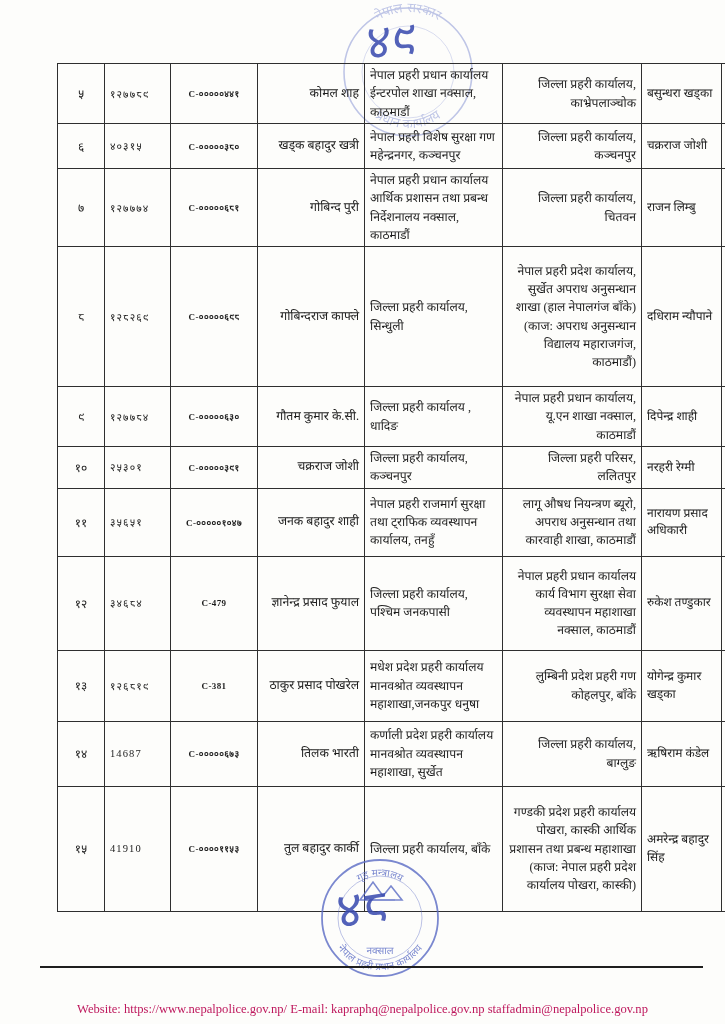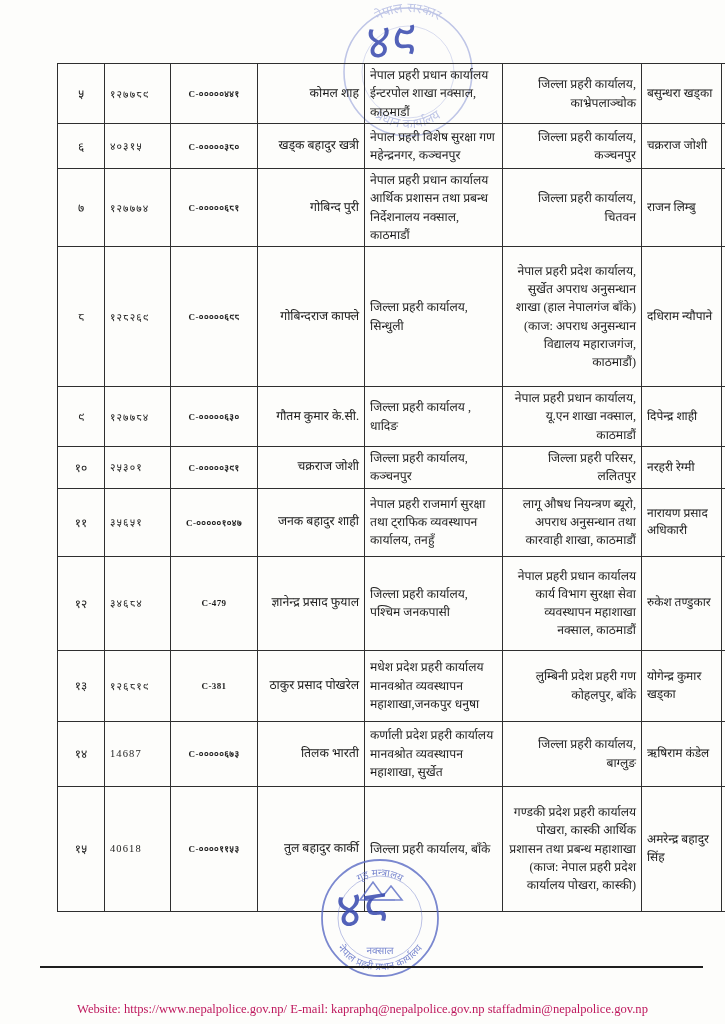--- a/index.html
+++ b/index.html
@@ -164,21 +164,21 @@
         <td class="c-badge">14687</td>
         <td class="c-cno">C-०००००६७३</td>
         <td class="c-name">तिलक भारती</td>
         <td class="c-from">कर्णाली प्रदेश प्रहरी कार्यालय मानवश्रोत व्यवस्थापन महाशाखा, सुर्खेत</td>
         <td class="c-to">जिल्ला प्रहरी कार्यालय, बाग्लुङ</td>
         <td class="c-rec">ऋषिराम कंडेल</td>
         <td class="c-act">सरुवा</td>
       </tr>
       <tr style="height:125px">
         <td class="c-sn">१५</td>
-        <td class="c-badge">40618</td>
+        <td class="c-badge">41910</td>
         <td class="c-cno">C-००००११५३</td>
         <td class="c-name">तुल बहादुर कार्की</td>
         <td class="c-from">जिल्ला प्रहरी कार्यालय, बाँके</td>
         <td class="c-to">गण्डकी प्रदेश प्रहरी कार्यालय पोखरा, कास्की आर्थिक प्रशासन तथा प्रबन्ध महाशाखा (काज: नेपाल प्रहरी प्रदेश कार्यालय पोखरा, कास्की)</td>
         <td class="c-rec">अमरेन्द्र बहादुर सिंह</td>
         <td class="c-act">सरुवा</td>
       </tr>
     </tbody>
   </table>
 

